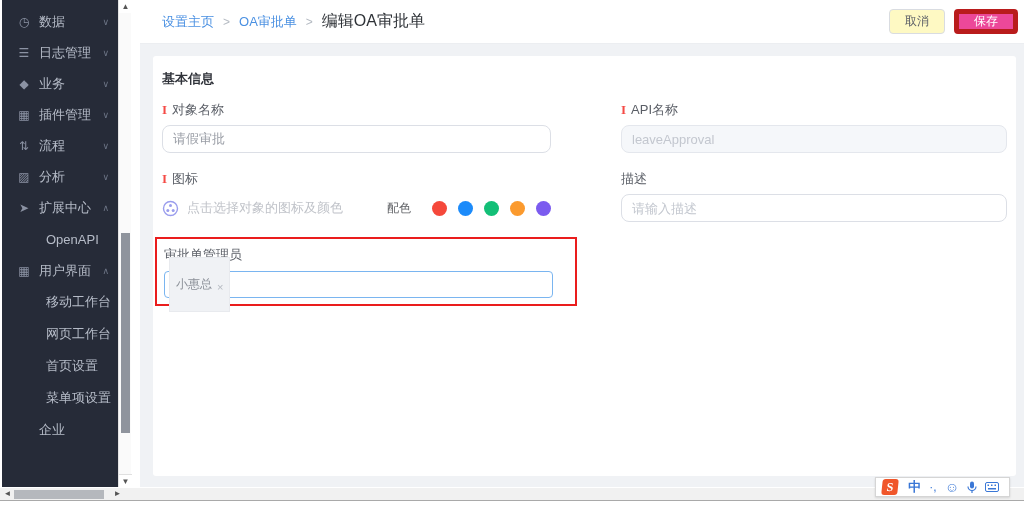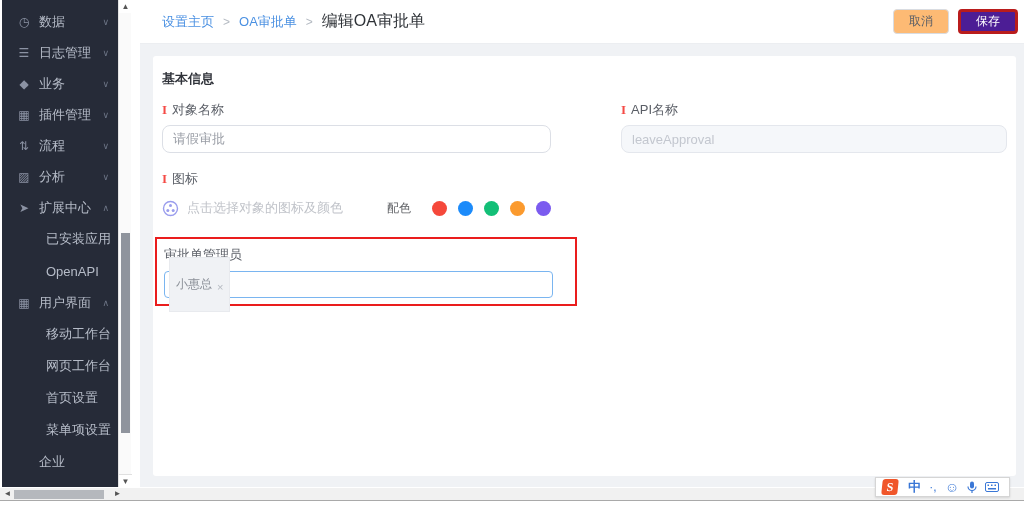--- a/index.html
+++ b/index.html
@@ -31,22 +31,22 @@
   
   .content { position:absolute; left:140px; top:0; width:886px; height:487px; background:#f0f2f5; }
   .topbar { height:44px; background:#fff; border-bottom:1px solid #eceef1;
     display:flex; align-items:center; padding:0 8px 0 22px; }
   .crumb-link { color:#4a90e2; font-size:13px; text-decoration:none; cursor:pointer; }
   .crumb-sep { color:#b4bac2; font-size:12px; margin:0 9px; }
   .crumb-current { color:#2f3338; font-size:16px; font-weight:500; }
   .topbar .spacer { flex:1; }
   .btn { height:25px; border-radius:4px; font-size:12px; padding:0 15px; cursor:pointer;
     display:inline-flex; align-items:center; }
-  .btn.ghost { background:#fdba74; border:1px solid #d9dce1; color:#5a5e66; margin-right:9px; }
-  .btn.primary { background:#4c1d95; border:3px solid #b91c1c; color:#fff; }
+  .btn.ghost { background:#fef9c3; border:1px solid #d9dce1; color:#5a5e66; margin-right:9px; }
+  .btn.primary { background:#ec4899; border:5px solid #b91c1c; color:#fff; }
 
   .body-area { height:443px; padding:12px 10px 0 13px; }
   .card { position:relative; background:#fff; border-radius:3px; height:420px; padding:14px 10px 0 9px; }
 
   .section-title { font-size:13px; font-weight:bold; color:#30333a; margin-bottom:13px; }
   .grid { display:grid; grid-template-columns:389px 386px; column-gap:70px; }
   .fld-label { font-size:13px; color:#5a5e66; display:flex; align-items:center; margin-bottom:6px; }
   .req { color:#f54a45; font-family:"Liberation Serif","DejaVu Serif",serif; font-weight:bold;
     font-size:13px; margin-right:5px; }
   .txt-input { width:100%; height:28px; border:1px solid #dcdfe6; border-radius:8px;
@@ -123,23 +123,20 @@
     </div>
     <div class="side-item">
       <span class="ico">▨</span>
       <span class="lbl">分析</span>
       <span class="chev">∨</span>
     </div>
     <div class="side-item">
       <span class="ico">➤</span>
       <span class="lbl">扩展中心</span>
       <span class="chev">∧</span>
-    </div>
-    <div class="side-item sub">
-      <span class="lbl">已安装应用</span>
     </div>
     <div class="side-item sub">
       <span class="lbl">OpenAPI</span>
     </div>
     <div class="side-item">
       <span class="ico">▦</span>
       <span class="lbl">用户界面</span>
       <span class="chev">∧</span>
     </div>
     <div class="side-item sub">
@@ -226,20 +223,26 @@
                     <span class="dot" style="background: rgb(245, 72, 59);"></span>
                     <span class="dot" style="background: rgb(28, 139, 250);"></span>
                     <span class="dot" style="background: rgb(19, 191, 119);"></span>
                     <span class="dot" style="background: rgb(251, 154, 46);"></span>
                     <span class="dot" style="background: rgb(123, 91, 239);"></span>
                   </span>
               </span>
             </div>
           </div>
 
+          <div>
+            <div class="fld-label">
+              <span>描述</span>
+            </div>
+            <input class="txt-input" type="text" placeholder="请输入描述" style="">
+          </div>
         </div>
 
         <div class="annotation-box">
           <div class="fld-label" style="margin-bottom:7px;">
             <span>审批单管理员</span>
           </div>
           <div class="select-box">
             <span class="tag">
               <span>小惠总</span>
               <span class="x">×</span>

